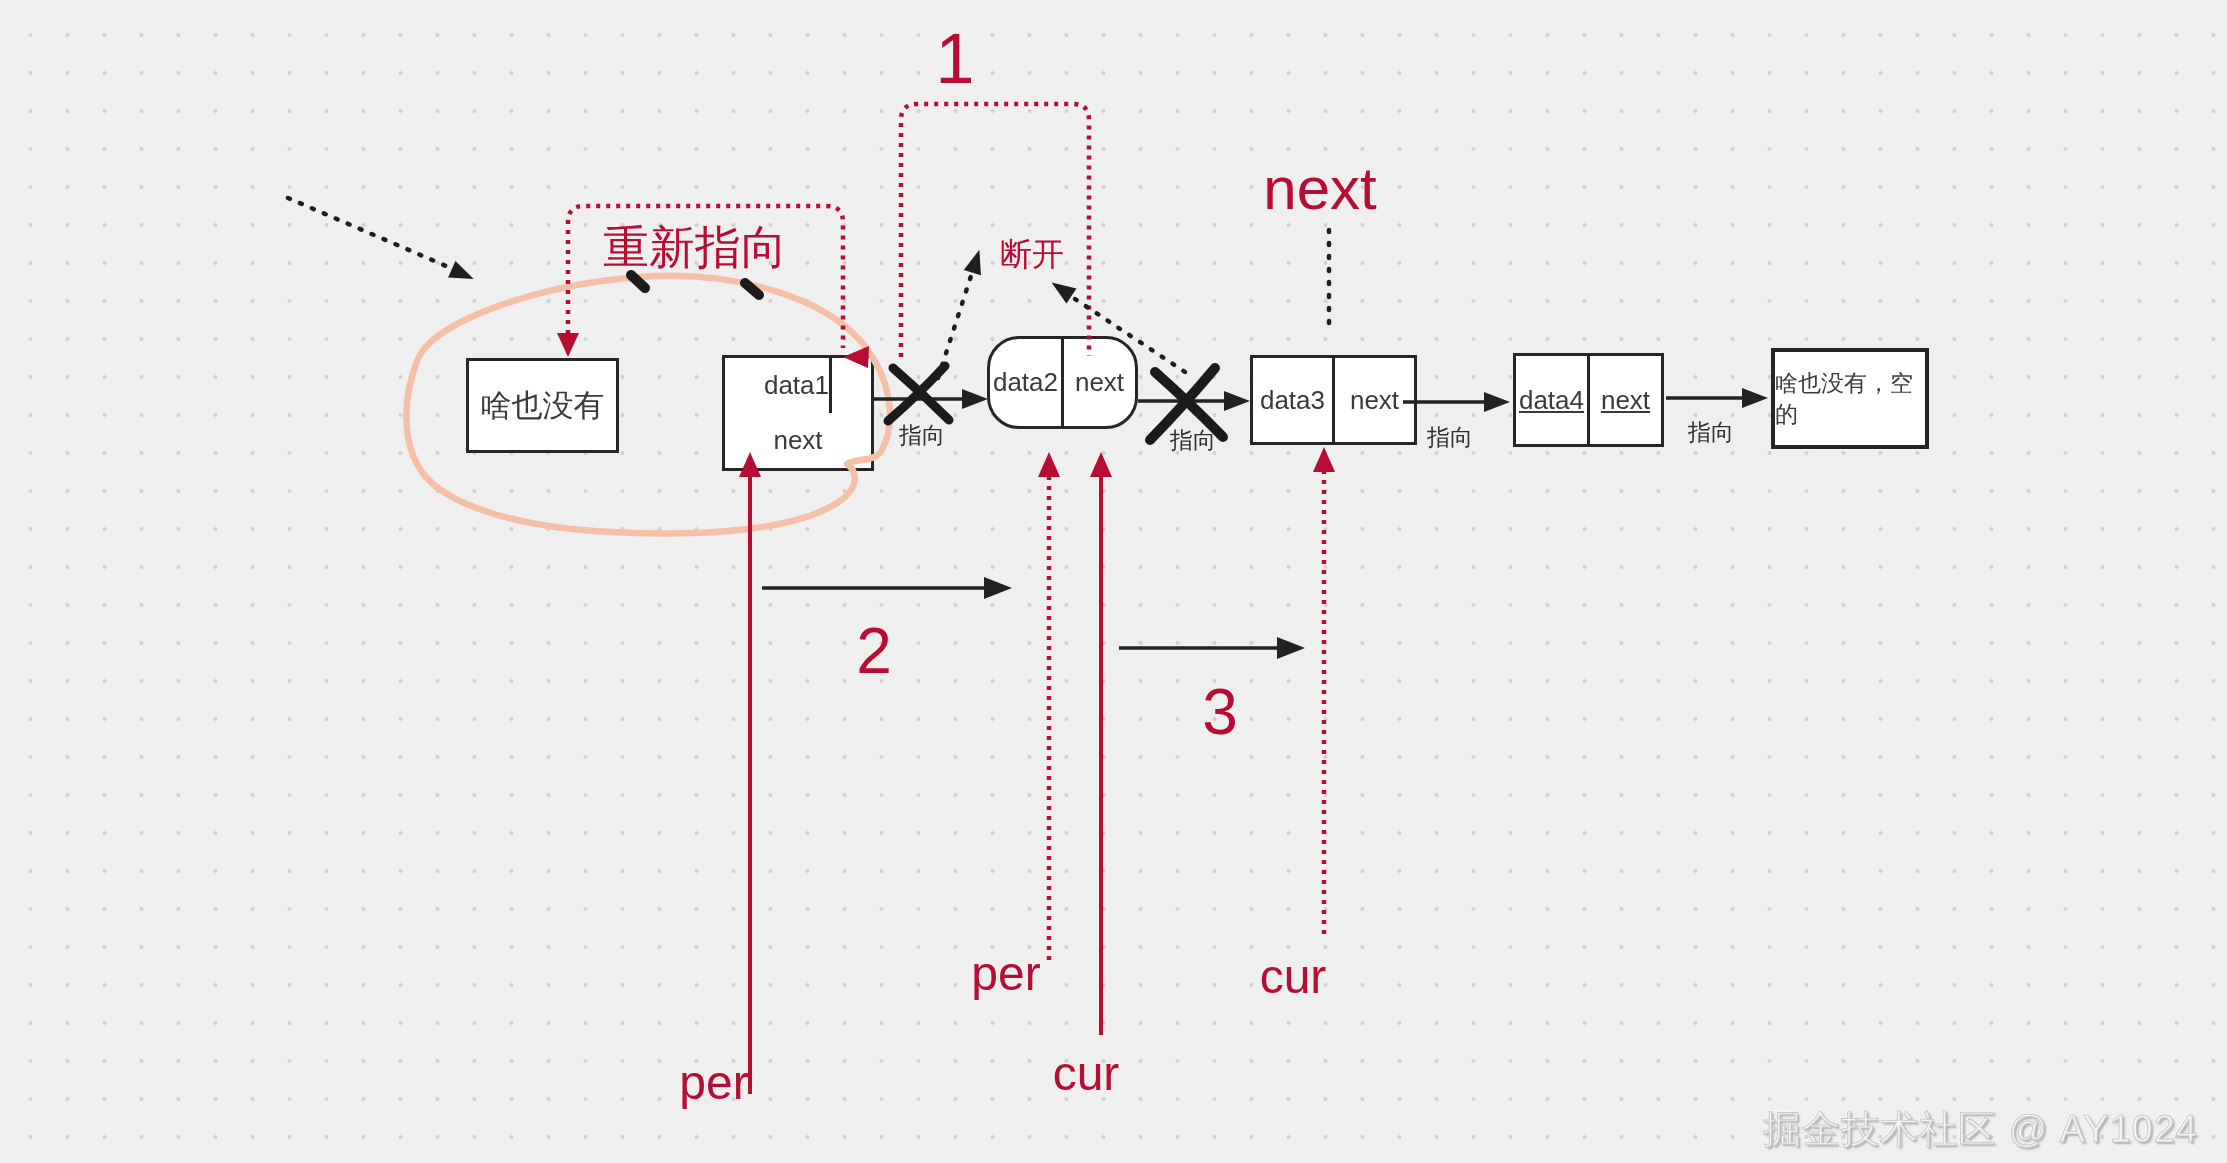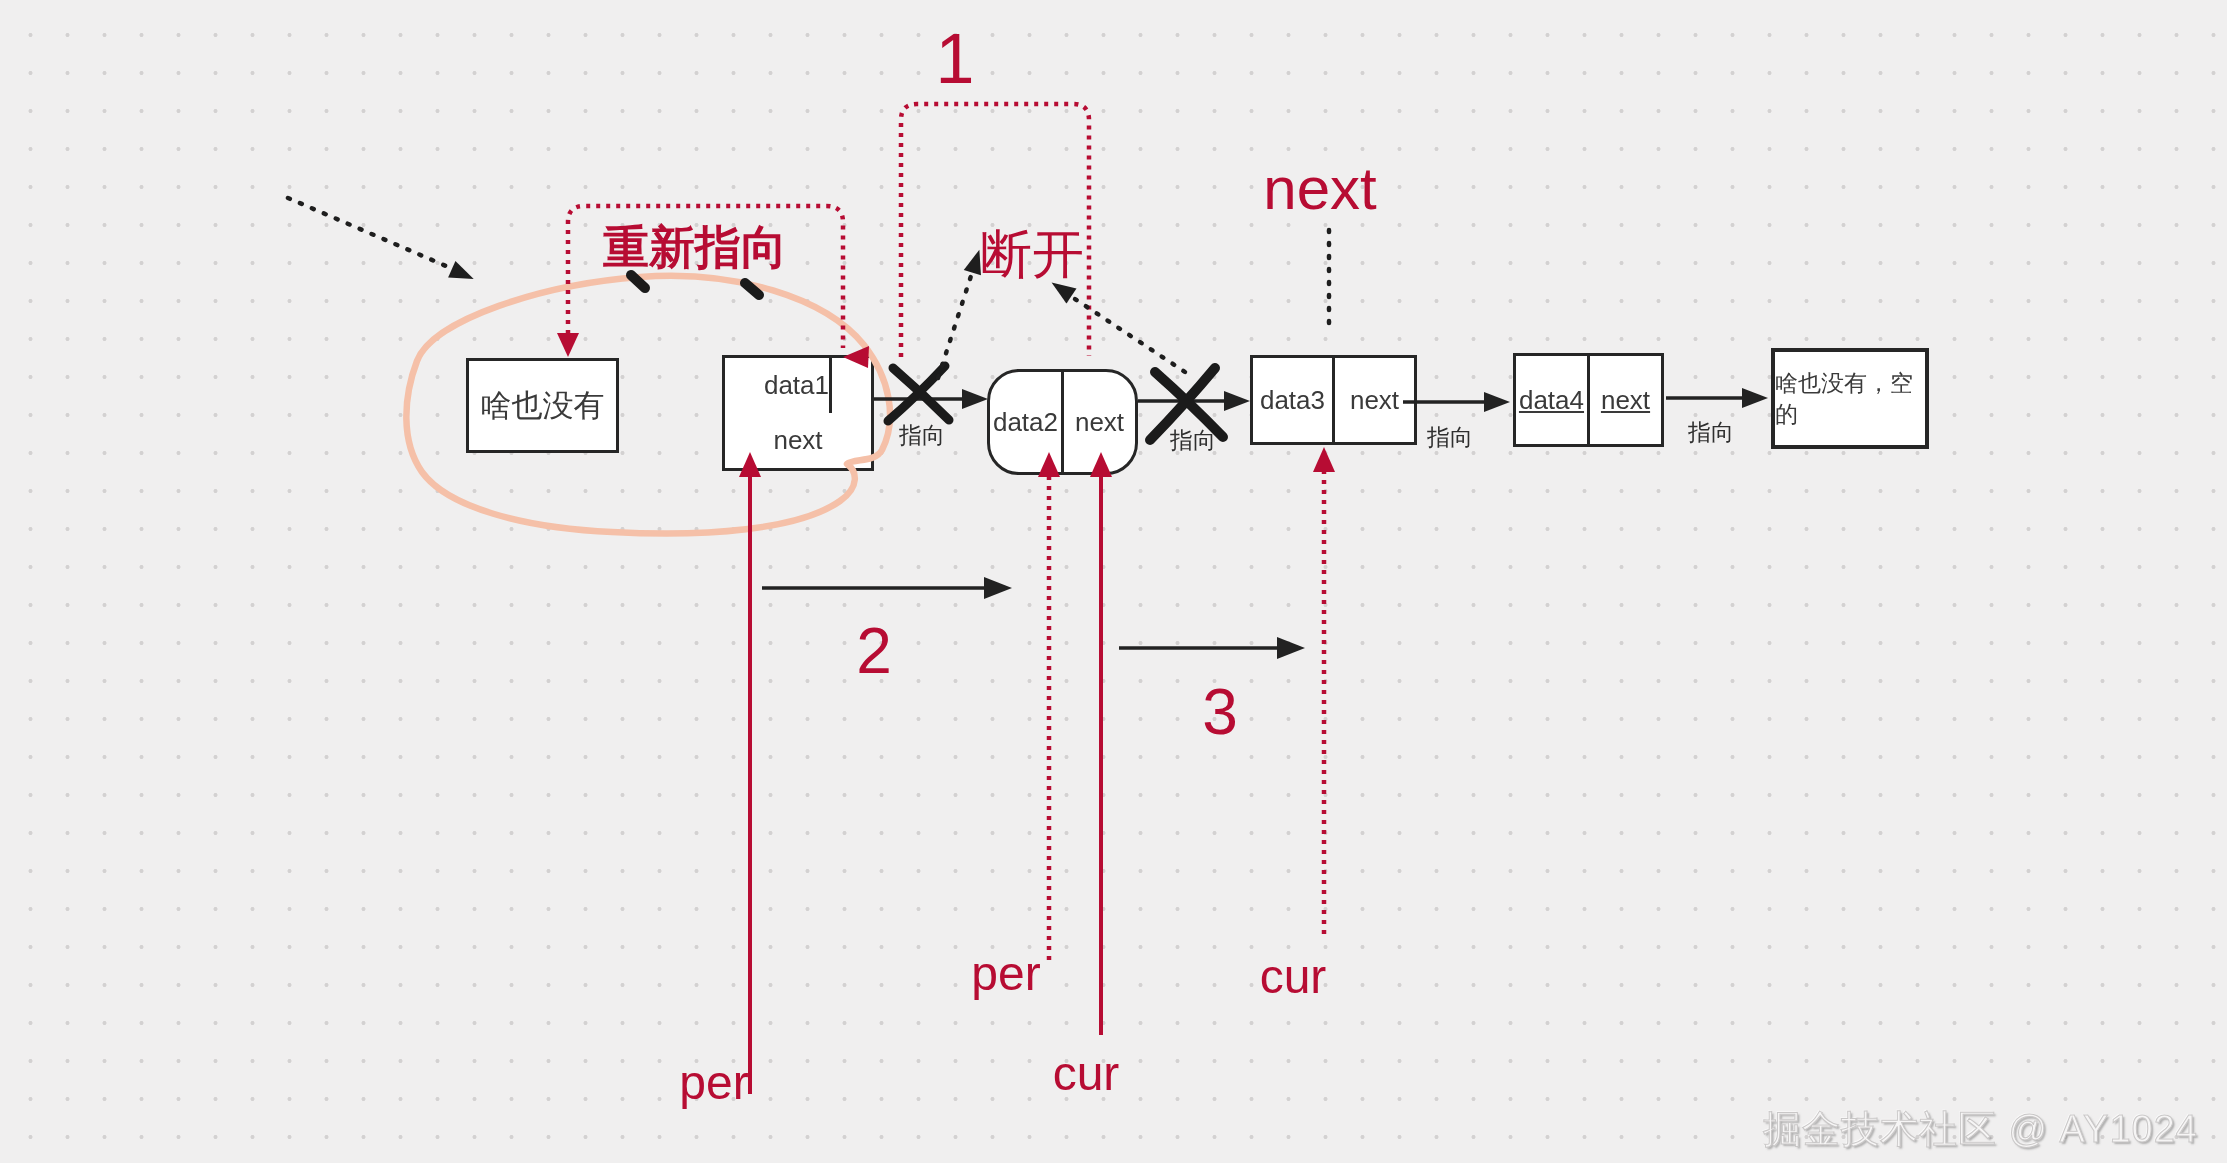--- a/index.html
+++ b/index.html
@@ -98,43 +98,43 @@
 
   <div class="node" style="left:466px;top:358px;width:153px;height:95px;font-size:31px;">
     <span>啥也没有</span>
   </div>
 
   <div class="node" style="left:722px;top:355px;width:152px;height:116px;font-size:26px;flex-direction:column;">
     <div class="cell first">data1</div>
     <div class="cell">next</div>
   </div>
 
-  <div class="node" style="left:987px;top:369px;width:151px;height:106px;font-size:26px;border-radius:32px;">
+  <div class="node" style="left:987px;top:336px;width:151px;height:93px;font-size:26px;border-radius:32px;">
     <div class="cell first">data2</div>
     <div class="cell">next</div>
   </div>
 
   <div class="node" style="left:1250px;top:355px;width:167px;height:90px;font-size:26px;">
     <div class="cell first">data3</div>
     <div class="cell">next</div>
   </div>
 
   <div class="node" style="left:1513px;top:353px;width:151px;height:94px;font-size:26px;text-decoration:underline;">
     <div class="cell first">data4</div>
     <div class="cell">next</div>
   </div>
 
   <div class="node" style="left:1771px;top:348px;width:158px;height:101px;border-width:4px;font-size:23px;align-items:center;">
     <span>啥也没有，空的</span>
   </div>
 
 
-  <div class="lbl" style="left:695px;top:247px;font-size:46px;font-weight:700;">重新指向</div>
+  <div class="lbl" style="left:695px;top:247px;font-size:46px;font-weight:400;">重新指向</div>
 
-  <div class="lbl" style="left:1032px;top:254px;font-size:52px;font-weight:500;">断开</div>
+  <div class="lbl" style="left:1032px;top:254px;font-size:32px;font-weight:500;">断开</div>
 
   <div class="lbl" style="left:955px;top:59px;font-size:70px;">1</div>
 
   <div class="lbl" style="left:1320px;top:189px;font-size:60px;font-weight:500;">next</div>
 
   <div class="lbl" style="left:874px;top:651px;font-size:64px;">2</div>
 
   <div class="lbl" style="left:1220px;top:712px;font-size:64px;">3</div>
 
   <div class="lbl" style="left:1006px;top:974px;font-size:48px;">per</div>

